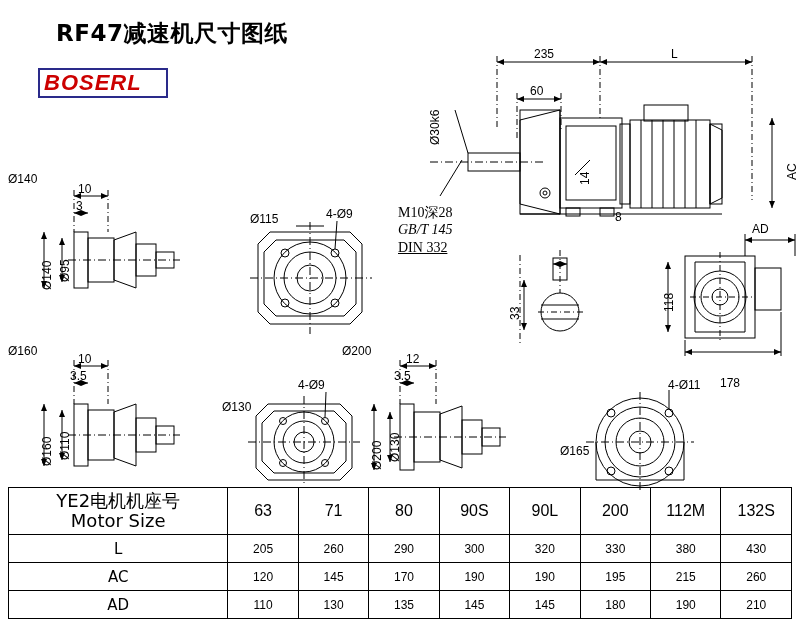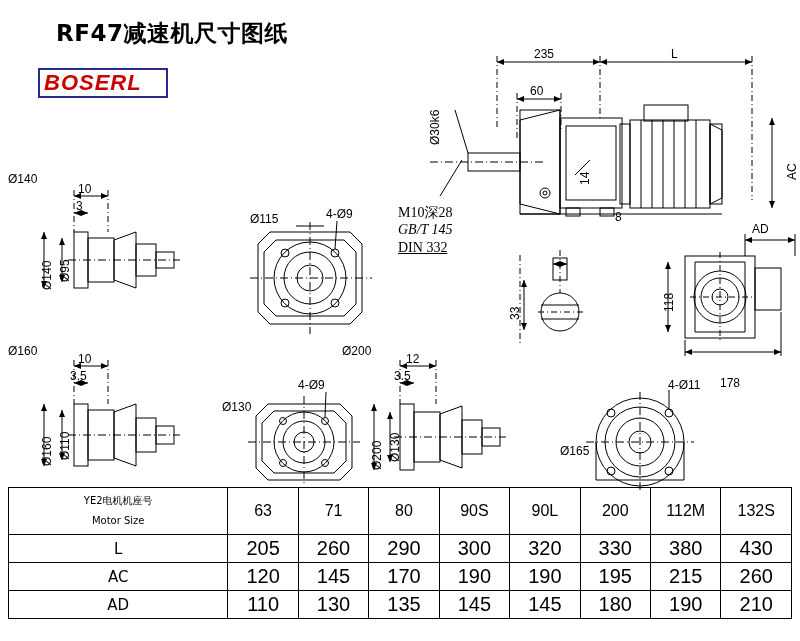--- a/index.html
+++ b/index.html
@@ -68,37 +68,37 @@
     left: 8px;
     top: 487px;
     width: 784px;
     border-collapse: collapse;
     table-layout: fixed;
   }
   #spec-table td {
     border: 1px solid #000000;
     text-align: center;
     font-family: "Liberation Sans", sans-serif;
-    font-size: 20px;
+    font-size: 12px;
     height: 27px;
     padding: 0;
   }
   #spec-table td.rowhdr {
     font-family: "DejaVu Sans", sans-serif;
     font-size: 15px;
     text-align: center;
   }
   #spec-table tr.hdr td {
     height: 46px;
     font-size: 16px;
   }
   .hdr-two-line {
     line-height: 20px;
     font-family: "DejaVu Sans", sans-serif;
-    font-size: 10px;
+    font-size: 18px;
     white-space: pre-line;
   }
   .lbl {
     position: absolute;
     font-family: "Liberation Sans", sans-serif;
     font-size: 12px;
     white-space: nowrap;
   }
   .lbl-serif {
     font-family: "Liberation Serif", serif;

